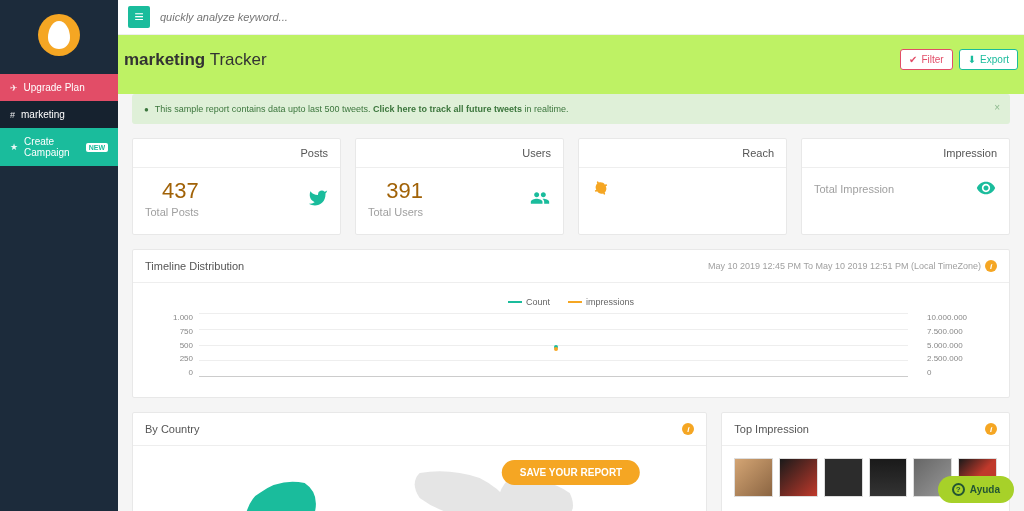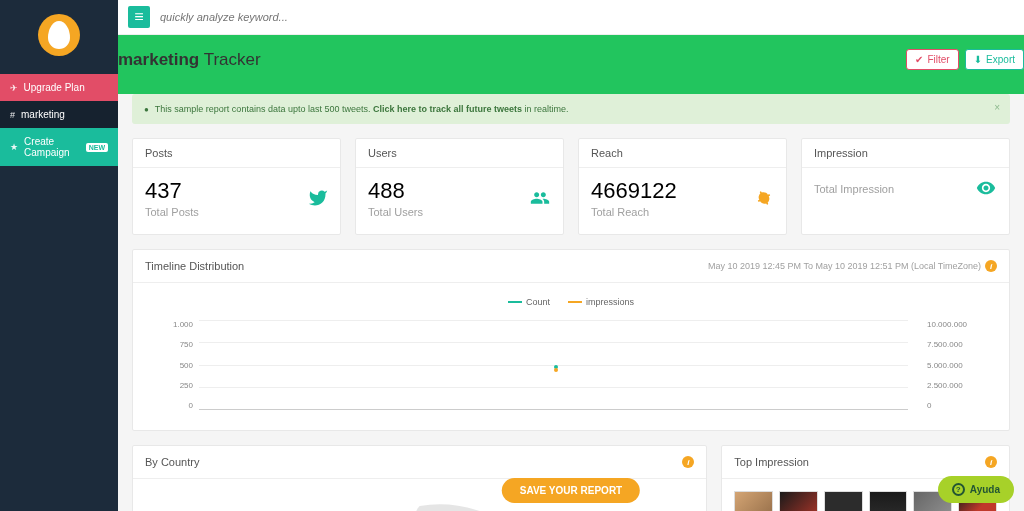--- a/index.html
+++ b/index.html
@@ -17,53 +17,53 @@
 .side-campaign { background: #1abc9c; }
 .badge-new { background: #fff; color: #1abc9c; font-size: 7px; padding: 1px 3px; border-radius: 2px; font-weight: bold; margin-left: 2px; }
 .side-ic { font-size: 9px; opacity: .9; }
 
 
 .main { flex: 1; display: flex; flex-direction: column; overflow-y: auto; }
 .topbar { background: #fff; display: flex; align-items: center; padding: 6px 10px; gap: 10px; border-bottom: 1px solid #eee; }
 .hamburger { width: 22px; height: 22px; background: #1abc9c; border-radius: 2px; display: flex; align-items: center; justify-content: center; color: #fff; cursor: pointer; }
 .search { border: none; outline: none; font-size: 11px; font-style: italic; color: #999; flex: 1; }
 
-.titlebar { background: #22c55e; display: flex; align-items: flex-end; justify-content: space-between; padding: 14px 0 24px; }
+.titlebar { background: #bef264; display: flex; align-items: flex-end; justify-content: space-between; padding: 14px 6px 24px; }
 .title { font-size: 17px; color: #333; }
 .title b { font-weight: 700; }
 .title-actions { display: flex; gap: 6px; margin-left: auto; }
 .btn { font-size: 10px; padding: 4px 8px; border-radius: 3px; border: 1px solid; background: #fff; cursor: pointer; display: flex; align-items: center; gap: 4px; }
 .btn-filter { color: #e24d67; border-color: #e24d67; }
 .btn-export { color: #1abc9c; border-color: #1abc9c; }
 
 .content { padding: 0 14px 60px; }
 
 .alert { background: #dff0d8; color: #3c763d; font-size: 9px; padding: 10px 12px; border-radius: 3px; display: flex; align-items: center; position: relative; margin-bottom: 14px; }
 .alert-dot { color: #3c763d; margin-right: 6px; font-size: 8px; }
 .alert a { font-weight: bold; color: #3c763d; text-decoration: none; cursor: pointer; }
 .alert-close { position: absolute; right: 10px; top: 8px; color: #8db98e; cursor: pointer; font-size: 10px; }
 
-.stats { display: flex; gap: 14px; margin-bottom: 14px; }
+.stats { display: flex; gap: 14px; margin-bottom: 14px; text-align: right; }
 .card { background: #fff; border: 1px solid #e8e8e8; border-radius: 2px; flex: 1; }
 .card-head { padding: 8px 12px; border-bottom: 1px solid #eee; font-size: 11px; color: #555; }
 .card-body { padding: 10px 12px 16px; display: flex; align-items: center; justify-content: space-between; }
-.stat-val { font-size: 22px; color: #000000; font-weight: 400; }
+.stat-val { font-size: 22px; color: #a16207; font-weight: 400; }
 .stat-sub { font-size: 11px; color: #a0a0a0; margin-top: 2px; }
 .stat-ic { font-size: 18px; }
 
 .panel { background: #fff; border: 1px solid #e8e8e8; border-radius: 2px; margin-bottom: 14px; }
 .panel-head { padding: 10px 12px; border-bottom: 1px solid #eee; display: flex; justify-content: space-between; align-items: flex-start; font-size: 11px; color: #555; }
 .panel-head .info { font-size: 9px; color: #a0a0a0; display: flex; align-items: center; gap: 4px; }
 .info-ic { width: 12px; height: 12px; border-radius: 50%; background: #f5a623; color: #fff; display: inline-flex; align-items: center; justify-content: center; font-size: 8px; font-style: italic; font-weight: bold; }
 
 .chart { padding: 14px 28px 20px; }
-.legend { display: flex; gap: 18px; justify-content: center; font-size: 9px; color: #666; margin-bottom: 13px; }
+.legend { display: flex; gap: 18px; justify-content: center; font-size: 9px; color: #666; margin-bottom: 6px; }
 .legend span { display: flex; align-items: center; gap: 4px; }
 .leg-sw { width: 14px; height: 2px; display: inline-block; }
-.chart-body { display: flex; align-items: stretch; height: 90px; }
+.chart-body { display: flex; align-items: stretch; height: 64px; }
 .y-left, .y-right { display: flex; flex-direction: column; justify-content: space-between; font-size: 8px; color: #888; }
 .y-left { text-align: right; width: 38px; padding-right: 6px; }
 .y-right { text-align: left; width: 60px; padding-left: 6px; margin-left: 13px; }
 .plot { flex: 1; position: relative; border-bottom: 1px solid #ccc; }
 .grid-line { position: absolute; left: 0; right: 0; border-top: 1px solid #eee; }
 .datapoint { position: absolute; width: 4px; height: 4px; border-radius: 50%; }
 
 .row { display: flex; gap: 14px; }
 .col-wide { flex: 2; }
 .col-narrow { flex: 1; }
@@ -77,21 +77,21 @@
 .avatar:nth-child(4){background:linear-gradient(180deg,#1a1a1a,#333);}
 .avatar:nth-child(5){background:linear-gradient(135deg,#666,#999);}
 .avatar:nth-child(6){background:linear-gradient(135deg,#1a1a1a,#c0392b 50%);}
 .avatar:nth-child(7){background:linear-gradient(135deg,#b58863,#8b6542);}
 .avatar:nth-child(8){background:linear-gradient(180deg,#2c2c2c,#555);}
 .avatar:nth-child(9){background:linear-gradient(135deg,#c9a880,#8b6542);}
 .avatar:nth-child(10){background:linear-gradient(180deg,#ddd,#666);}
 .avatar:nth-child(11){background:linear-gradient(135deg,#888,#bbb);}
 .avatar:nth-child(12){background:radial-gradient(circle,#555,#222);}
 
-.save-report { position: fixed; left: calc(118px + (1024px - 118px)/2); transform: translateX(-50%); bottom: 8px; background: #f5a623; color: #fff; border: none; padding: 7px 18px; border-radius: 14px; font-size: 10px; font-weight: 600; cursor: pointer; }
+.save-report { position: fixed; left: calc(118px + (1024px - 118px)/2); transform: translateX(-50%); bottom: 26px; background: #f5a623; color: #fff; border: none; padding: 7px 18px; border-radius: 14px; font-size: 10px; font-weight: 600; cursor: pointer; }
 .help-btn { position: fixed; right: 10px; bottom: 8px; background: #a7d129; color: #253; border: none; padding: 7px 14px; border-radius: 14px; font-size: 10px; font-weight: 600; display: flex; align-items: center; gap: 5px; cursor: pointer; }
 .help-ic { width: 13px; height: 13px; border: 2px solid #253; border-radius: 50%; display: inline-flex; align-items: center; justify-content: center; font-size: 8px; }
 </style>
 </head>
 <body>
 
 <div class="app">
   <div class="sidebar">
     <div class="logo-wrap">
       <div class="logo">
@@ -156,35 +156,31 @@
             </div>
             <svg class="stat-ic" width="20" height="20" viewBox="0 0 24 24" fill="#1abc9c">
                 <path d="M23 3a10.9 10.9 0 0 1-3.14 1.53 4.48 4.48 0 0 0-7.86 3v1A10.66 10.66 0 0 1 3 4s-4 9 5 13a11.64 11.64 0 0 1-7 2c9 5 20 0 20-11.5a4.5 4.5 0 0 0-.08-.83A7.72 7.72 0 0 0 23 3z"></path>
               </svg>
           </div>
         </div>
         <div class="card">
           <div class="card-head">Users</div>
           <div class="card-body">
             <div>
-              <div class="stat-val">488</div>
+              <div class="stat-val">391</div>
               <div class="stat-sub">Total Users</div>
             </div>
             <svg class="stat-ic" width="22" height="20" viewBox="0 0 24 24" fill="#1abc9c">
                 <path d="M16 11c1.66 0 3-1.34 3-3s-1.34-3-3-3-3 1.34-3 3 1.34 3 3 3zm-8 0c1.66 0 3-1.34 3-3S9.66 5 8 5 5 6.34 5 8s1.34 3 3 3zm0 2c-2.33 0-7 1.17-7 3.5V19h14v-2.5c0-2.33-4.67-3.5-7-3.5zm8 0c-.29 0-.62.02-.97.05 1.16.84 1.97 1.97 1.97 3.45V19h6v-2.5c0-2.33-4.67-3.5-7-3.5z"></path>
               </svg>
           </div>
         </div>
         <div class="card">
           <div class="card-head">Reach</div>
           <div class="card-body">
-            <div>
-              <div class="stat-val">4669122</div>
-              <div class="stat-sub">Total Reach</div>
-            </div>
             <svg class="stat-ic" width="20" height="20" viewBox="0 0 24 24" fill="#f5a623">
                 <path d="M18 11c0-3-2-5-5-6V4a1 1 0 0 0-2 0v1C8 6 6 8 6 11H4v2h2c0 3 2 5 5 6v1a1 1 0 0 0 2 0v-1c3-1 5-3 5-6h2v-2h-2z" transform="rotate(-30 12 12)"></path>
               </svg>
           </div>
         </div>
         <div class="card">
           <div class="card-head">Impression</div>
           <div class="card-body">
             <div>
               <div class="stat-sub">Total Impression</div>

